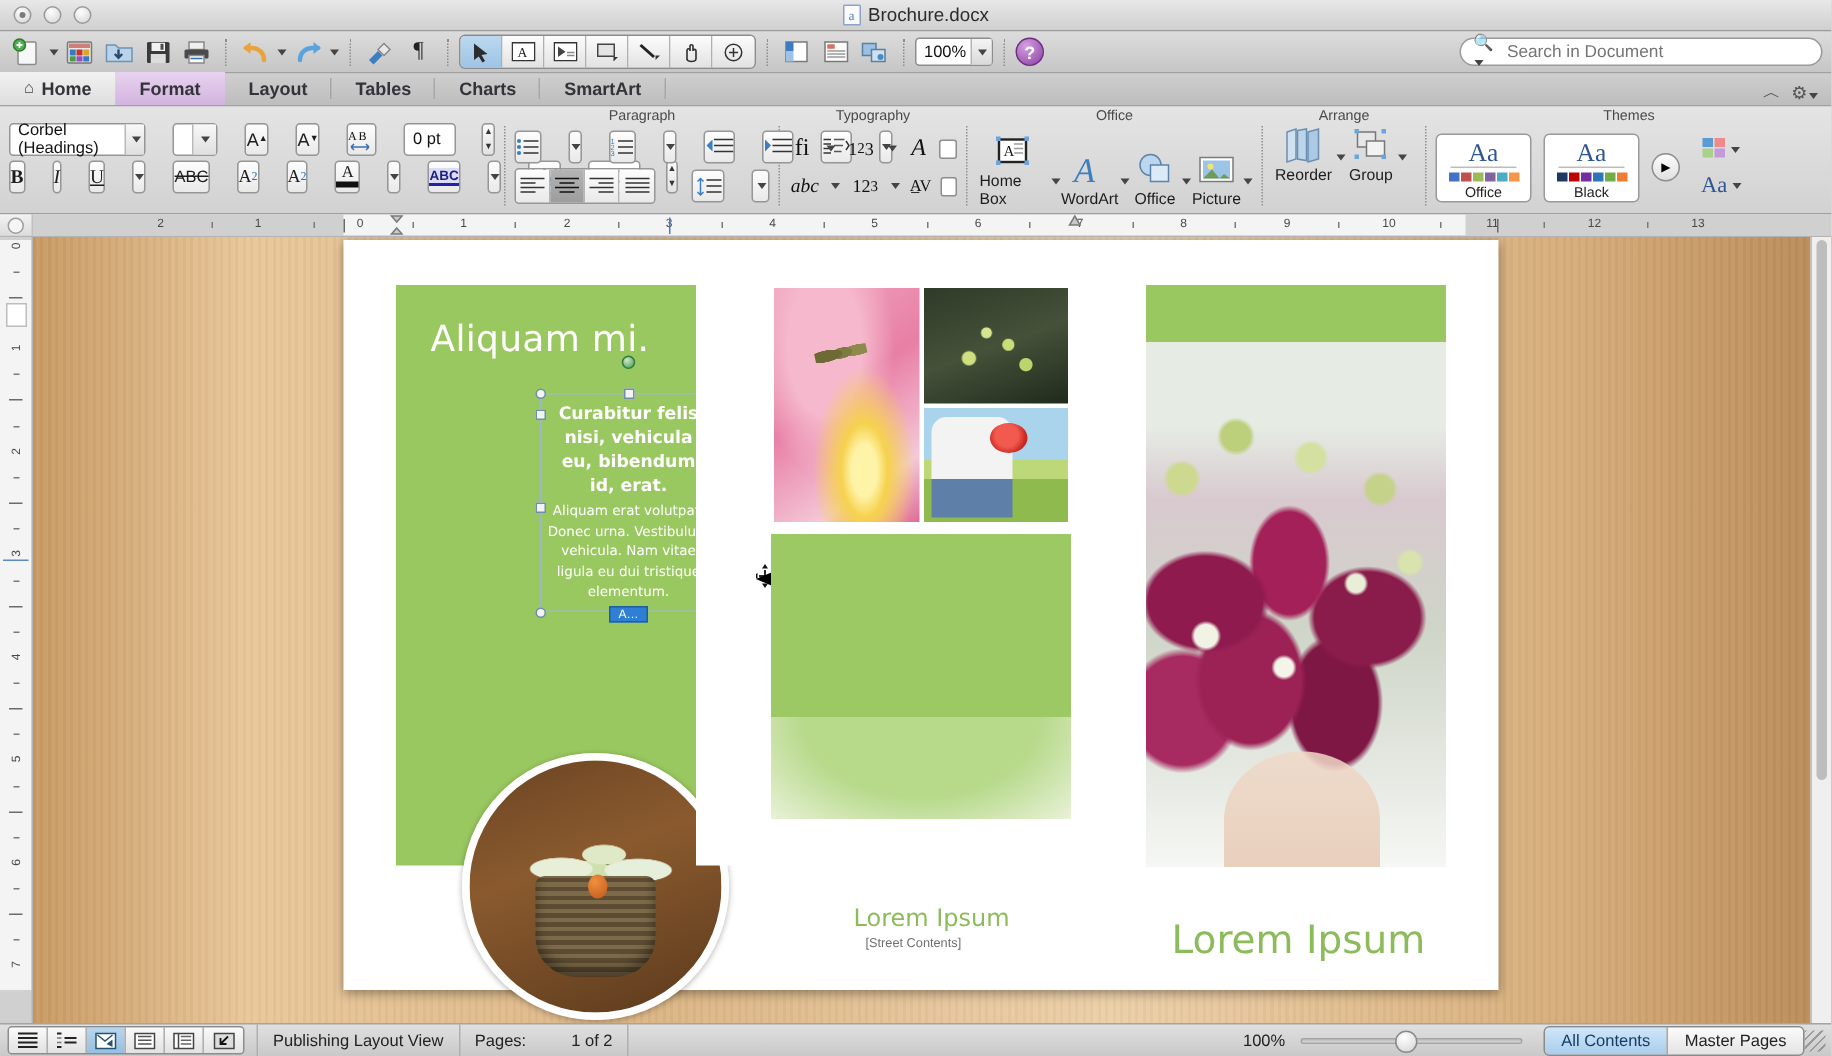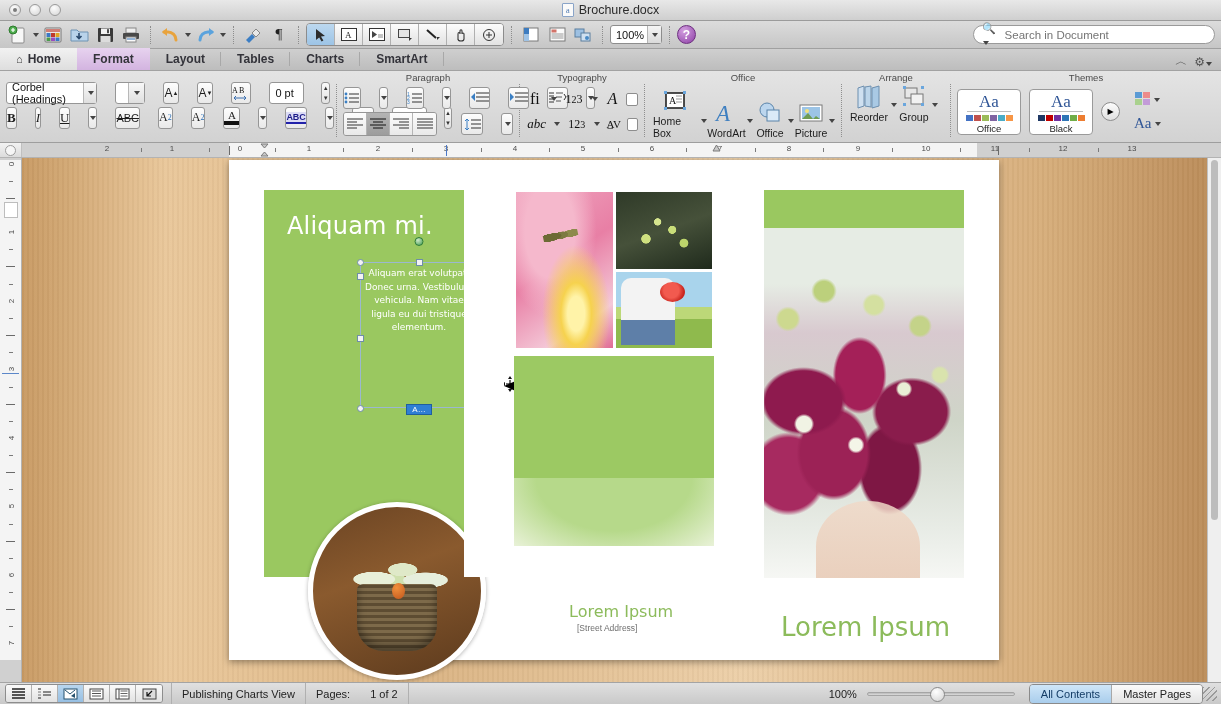--- a/index.html
+++ b/index.html
@@ -892,20 +892,21 @@
     </div>
 
     <div class="canvas">
       <div class="page-sheet">
 
         <div class="panelA">
           <div class="hd">Aliquam mi.</div>
 
           <div class="selbox">
             <div class="rot"></div>
+            <div class="t">Curabitur felis nisi, vehicula eu, bibendum id, erat.</div>
             <div class="b">Aliquam erat volutpat. Donec urna. Vestibulum vehicula. Nam vitae ligula eu dui tristique elementum.</div>
             <span class="hnd rnd" style="left:-4px;top:-4px"></span>
             <span class="hnd" style="left:55px;top:-4px"></span>
             <span class="hnd rnd" style="left:115px;top:-4px"></span>
             <span class="hnd" style="left:-4px;top:10px"></span>
             <span class="hnd" style="left:-4px;top:72px"></span>
             <span class="hnd" style="left:115px;top:72px"></span>
             <span class="hnd" style="left:115px;top:55px"></span>
             <span class="hnd" style="left:115px;top:122px"></span>
             <span class="hnd rnd" style="left:-4px;top:142px"></span>
@@ -945,21 +946,21 @@
         <div class="panelC">
           <div class="topband"></div>
           <div class="bouquet">
             <span class="flowers"></span>
             <span class="sprigs"></span>
             <span class="hand"></span>
           </div>
         </div>
 
         <div class="lorem1">Lorem Ipsum</div>
-        <div class="addr1">[Street Address]</div>
+        <div class="addr1">[Street Contents]</div>
         <div class="lorem2">Lorem Ipsum</div>
       </div>
 
       <div class="vscroll">
         <div class="thumb"></div>
       </div>
     </div>
   </div>
 
   <div class="statusbar">
@@ -996,25 +997,25 @@
           </svg>
       </div>
       <div class="vb">
         <svg width="15" height="12" viewBox="0 0 15 12">
             <rect x="1" y="1" width="13" height="10" fill="#dcdcdc" stroke="#444"></rect>
             <path d="M10 3L5 8M5 4v4h4" stroke="#111" stroke-width="1.2" fill="none"></path>
           </svg>
       </div>
     </div>
     <div class="sb-cell sb-first">
-      <span>Publishing Charts View</span>
+      <span>Publishing Layout View</span>
     </div>
     <div class="sb-cell">
       <span>Pages:</span>
-      <span style="margin-left:20px">1 of 2</span>
+      <span style="margin-left:30px">1 of 2</span>
     </div>
     <div style="flex:1"></div>
     <div style="display:flex;align-items:center;gap:10px;padding-right:8px">
       <span>100%</span>
       <div class="slider">
           <span class="knob"></span>
         </div>
     </div>
     <div class="segtabs">
       <div class="st on">

